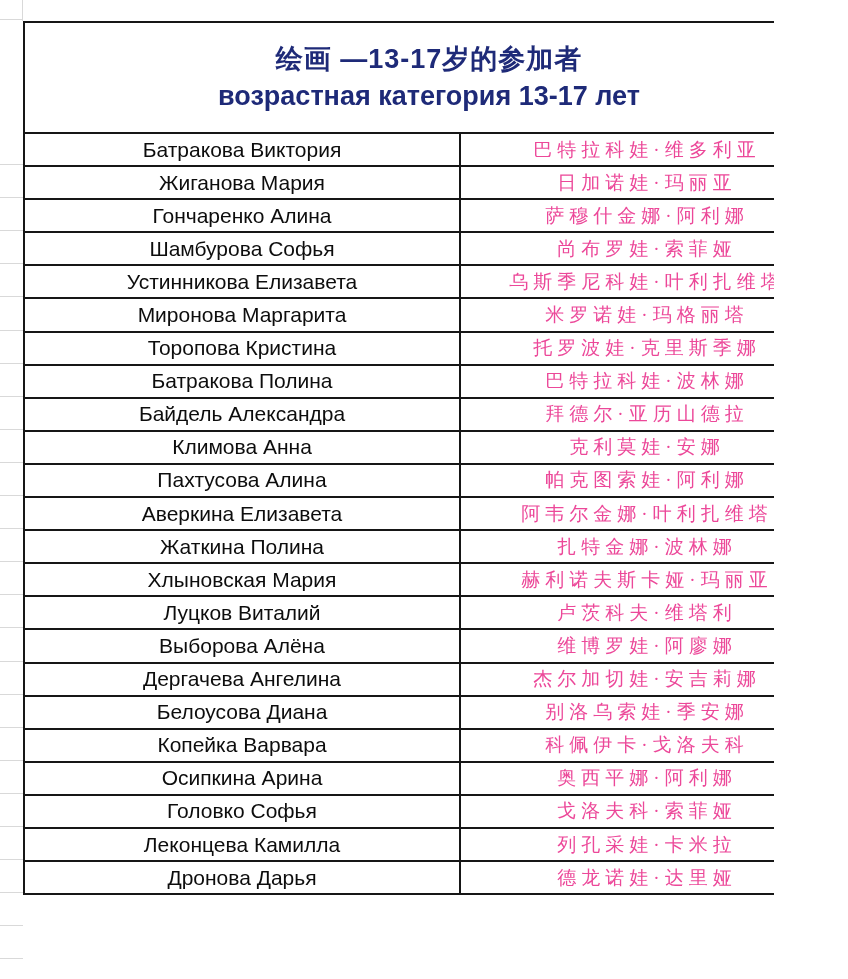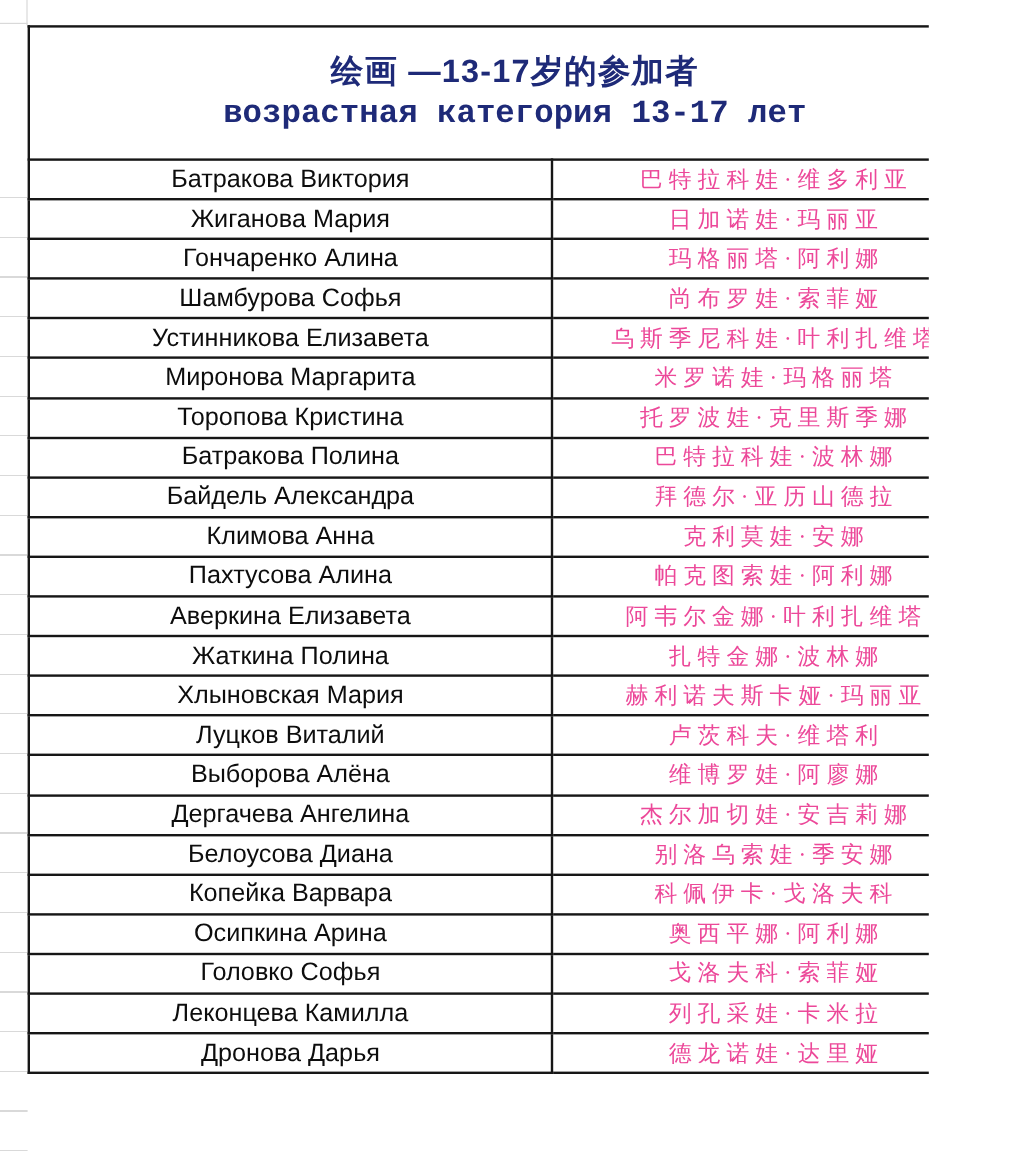--- a/index.html
+++ b/index.html
@@ -73,21 +73,21 @@
     font-size: 27px;
     line-height: 37px;
     letter-spacing: 1px;
     font-family: "Liberation Sans", sans-serif;
   }
   .title-ru {
     color: var(--accent, #1e2a78);
     font-weight: bold;
     font-size: 27px;
     line-height: 37px;
-    font-family: Liberation Mono, monospace;
+    font-family: Liberation Sans, sans-serif;
   }
   td.ru {
     height: 31.1px;
     font-size: 21px;
     color: #0d0d0d;
     font-family: "Liberation Sans", sans-serif;
   }
   td.zh {
     height: 31.1px;
     font-size: 19px;
@@ -123,21 +123,21 @@
         <tr>
           <td class="ru">Батракова Виктория</td>
           <td class="zh">巴特拉科娃·维多利亚</td>
         </tr>
         <tr>
           <td class="ru">Жиганова Мария</td>
           <td class="zh">日加诺娃·玛丽亚</td>
         </tr>
         <tr>
           <td class="ru">Гончаренко Алина</td>
-          <td class="zh">玛格丽塔·阿利娜</td>
+          <td class="zh">萨穆什金娜·阿利娜</td>
         </tr>
         <tr>
           <td class="ru">Шамбурова Софья</td>
           <td class="zh">尚布罗娃·索菲娅</td>
         </tr>
         <tr>
           <td class="ru">Устинникова Елизавета</td>
           <td class="zh">乌斯季尼科娃·叶利扎维塔</td>
         </tr>
         <tr>

